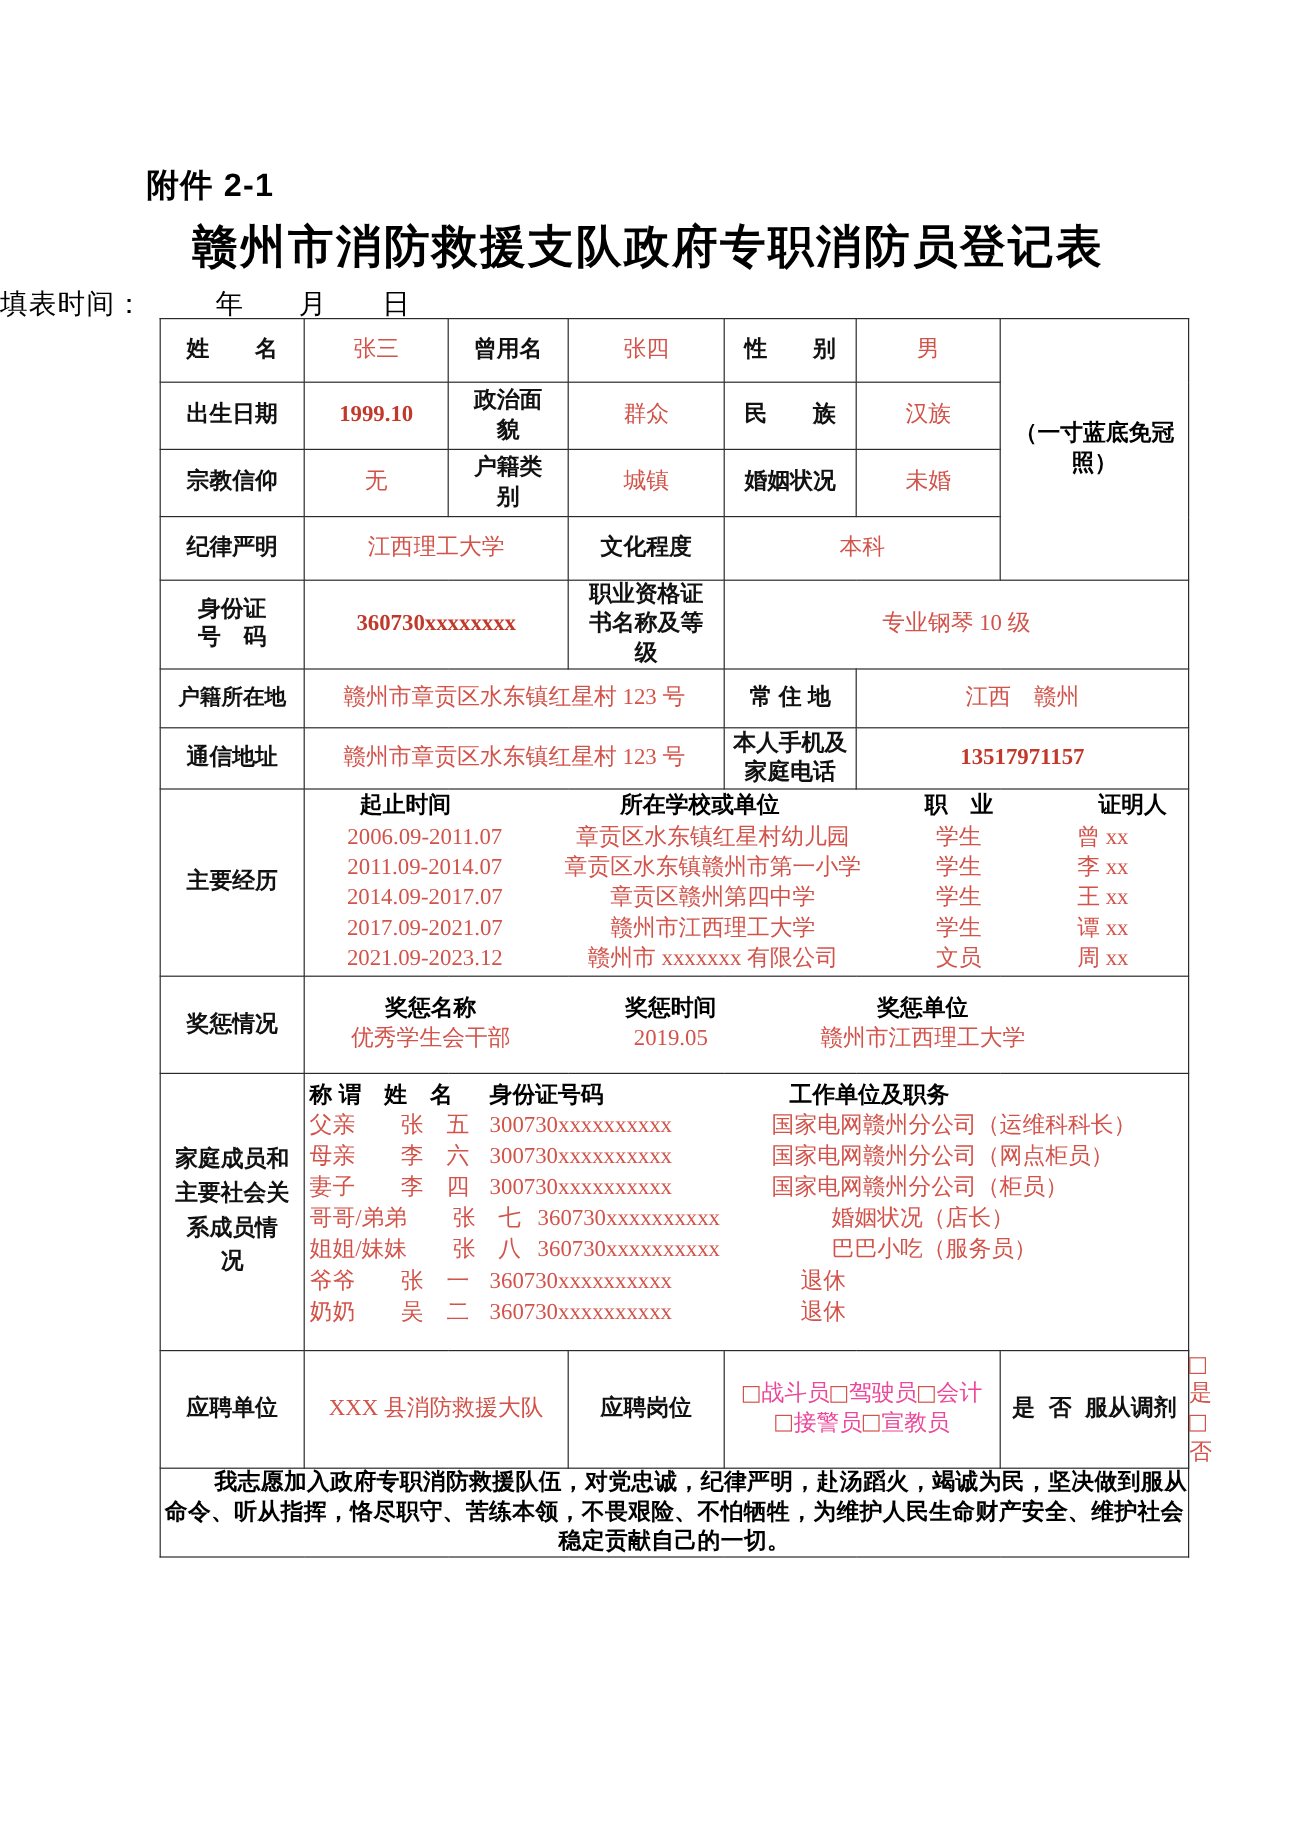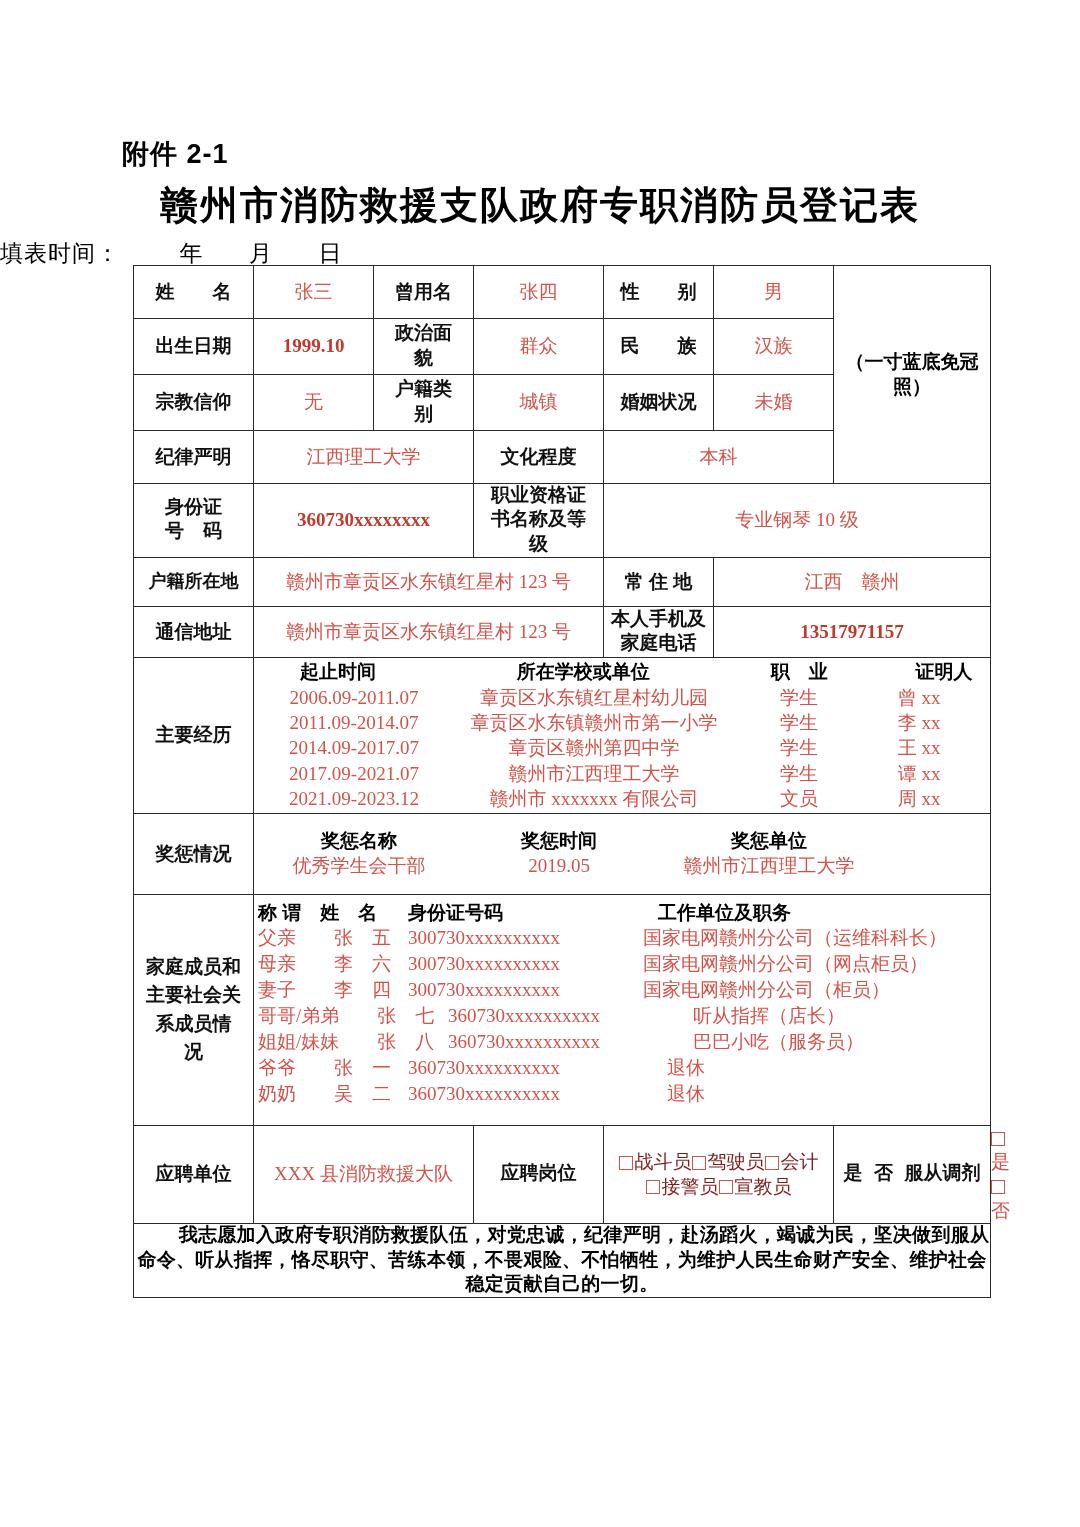--- a/index.html
+++ b/index.html
@@ -117,21 +117,21 @@
   .fm-row{display:flex;color:#d2534a;font-size:19px;line-height:1.37;white-space:nowrap;}
   .f-rel{width:150px;text-align:left;padding-left:4px;}
   .f-id{width:235px;text-align:left;}
   .f-work{width:auto;text-align:left;}
   .fm-head .f-rel{width:150px;}
   .fm-head .f-id{width:235px;}
 
   
   .jobs{
     text-align:center;
-    color:#7f1d1d;
+    color:#ec4899;
     font-size:19px;
     line-height:1.35;
     padding:3px 2px;
   }
   .cb{
     display:inline-block;
     width:12px;height:12px;
     border:1.6px solid #d2534a;
     margin-right:2px;
     vertical-align:middle;
@@ -338,21 +338,21 @@
           <span class="f-work">国家电网赣州分公司（网点柜员）</span>
         </div>
         <div class="fm-row">
           <span class="f-rel">妻子　　李　四</span>
           <span class="f-id">300730xxxxxxxxxx</span>
           <span class="f-work">国家电网赣州分公司（柜员）</span>
         </div>
         <div class="fm-row">
           <span class="f-rel" style="width:190px">哥哥/弟弟　　张　七</span>
           <span class="f-id" style="width:245px">360730xxxxxxxxxx</span>
-          <span class="f-work">听从指挥（店长）</span>
+          <span class="f-work">婚姻状况（店长）</span>
         </div>
         <div class="fm-row">
           <span class="f-rel" style="width:190px">姐姐/妹妹　　张　八</span>
           <span class="f-id" style="width:245px">360730xxxxxxxxxx</span>
           <span class="f-work">巴巴小吃（服务员）</span>
         </div>
         <div class="fm-row">
           <span class="f-rel">爷爷　　张　一</span>
           <span class="f-id">360730xxxxxxxxxx</span>
           <span class="f-work" style="padding-left:24px">退休</span>

